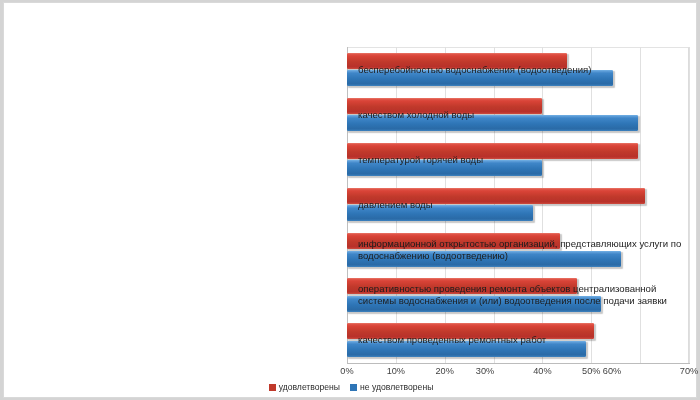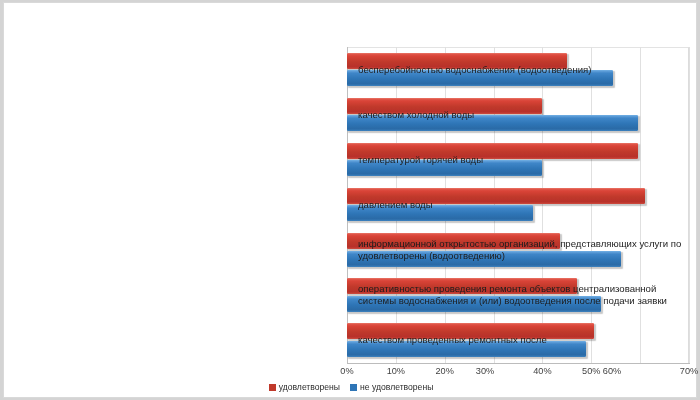--- a/index.html
+++ b/index.html
@@ -205,23 +205,23 @@
       </div>
   </div>
 
   <div id="axis-line"></div>
 
   <div id="cat-labels">
       <div class="cat-label" style="top: 60.5714px;">бесперебойностью  водоснабжения (водоотведения)</div>
       <div class="cat-label" style="top: 105.714px;">качеством холодной воды</div>
       <div class="cat-label" style="top: 150.857px;">температурой горячей воды</div>
       <div class="cat-label" style="top: 196px;">давлением воды</div>
-      <div class="cat-label" style="top: 234.643px;">информационной открытостью организаций, представляющих услуги по удовлетворены (водоотведению)</div>
+      <div class="cat-label" style="top: 234.643px;">информационной открытостью организаций, представляющих услуги по водоснабжению (водоотведению)</div>
       <div class="cat-label" style="top: 279.786px;">оперативностью проведения ремонта объектов централизованной системы водоснабжения и (или) водоотведения после подачи заявки</div>
-      <div class="cat-label" style="top: 331.429px;">качеством проведенных ремонтных после</div>
+      <div class="cat-label" style="top: 331.429px;">качеством проведенных ремонтных работ</div>
     </div>
   <div id="tick-labels">
       <div class="tick-label" style="left: 343px;">0%</div>
       <div class="tick-label" style="left: 391.857px;">10%</div>
       <div class="tick-label" style="left: 440.714px;">20%</div>
       <div class="tick-label" style="left: 481px;">30%</div>
       <div class="tick-label" style="left: 538.429px;">40%</div>
       <div class="tick-label" style="left: 587.286px;">50%</div>
       <div class="tick-label" style="left: 608px;">60%</div>
       <div class="tick-label" style="left: 685px;">70%</div>

